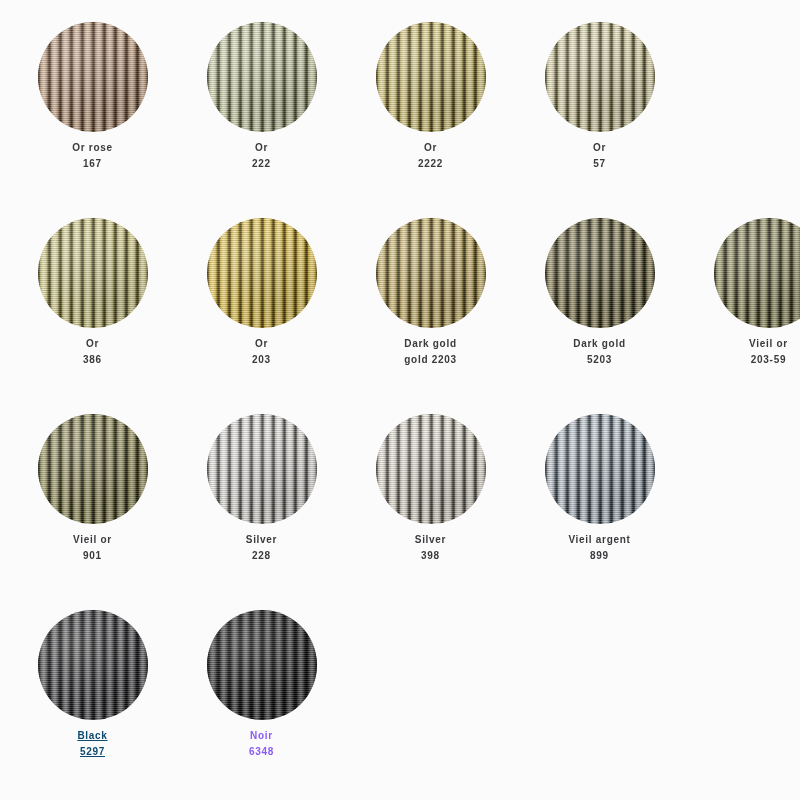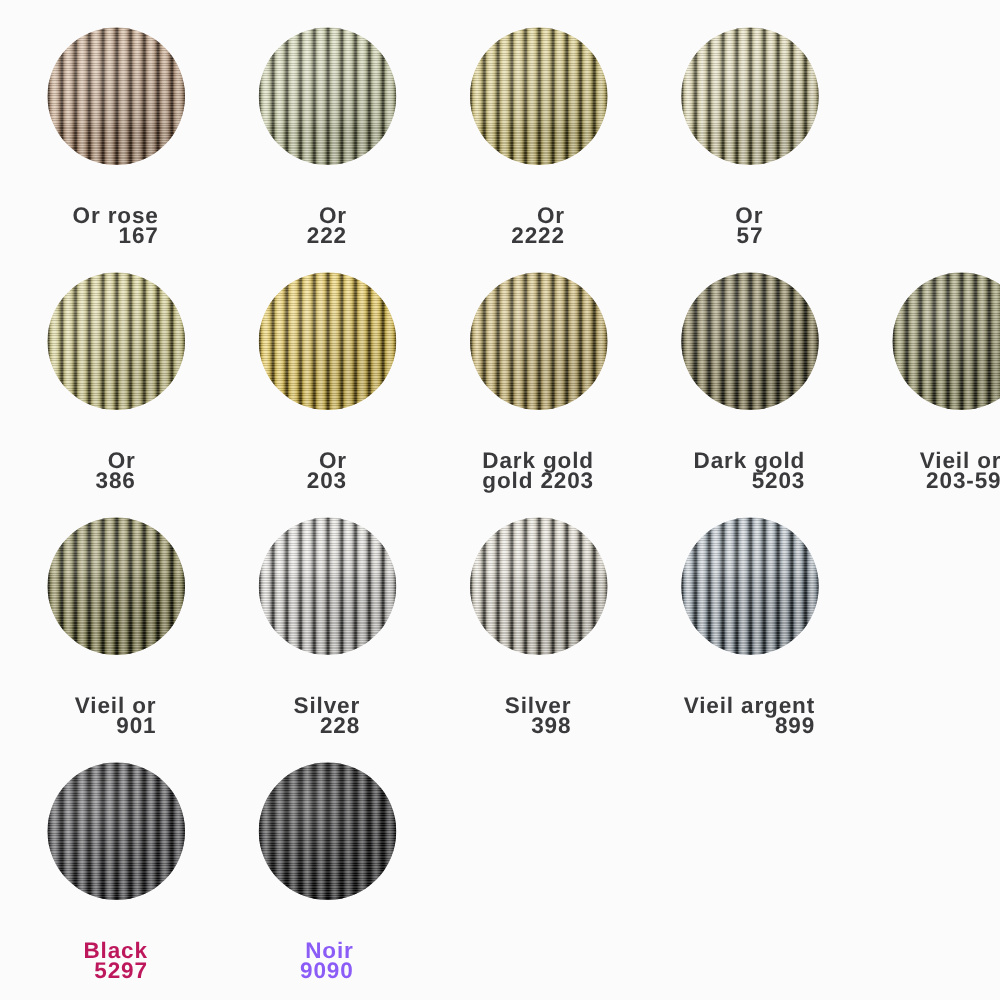--- a/index.html
+++ b/index.html
@@ -76,24 +76,24 @@
         rgba(255,255,255,0.16) 0px,
         rgba(255,255,255,0.16) 1px,
         rgba(0,0,0,0.15) 1px,
         rgba(0,0,0,0.15) 2px
       ),
       radial-gradient(circle at 34% 30%, rgba(255,255,255,0.22), rgba(255,255,255,0) 62%),
       radial-gradient(circle at 70% 78%, rgba(0,0,0,0.16), rgba(0,0,0,0) 66%);
   }
 
   .swatch-label {
-    margin-top: 32px;
-    text-align: right;
+    margin-top: 8px;
+    text-align: center;
     color: #3a3a3c;
-    font-size: 18px;
+    font-size: 10px;
     font-weight: 700;
     letter-spacing: 0.7px;
     line-height: 16px;
   }
   .swatch-name { display: block; }
   .swatch-code { display: block; }
 </style>
 </head>
 <body style="background: rgb(251, 251, 252);">
 
@@ -191,26 +191,26 @@
         <div class="swatch-disc" style="background-color: rgb(151, 163, 172); background-image: repeating-linear-gradient(90deg, rgb(63, 75, 83) 0px, rgb(63, 75, 83) 1px, rgb(151, 163, 172) 2.5px, rgb(195, 203, 210) 5px, rgb(195, 203, 210) 6px, rgb(151, 163, 172) 8.5px, rgb(63, 75, 83) 11px);"></div>
         <div class="swatch-label" style="color: rgb(58, 58, 60);">
           <span class="swatch-name">Vieil argent</span>
           <span class="swatch-code">899</span>
         </div>
       </div>
     </div>
   <div class="swatch-row" id="row-3">
       <div class="swatch-cell">
         <div class="swatch-disc" style="background-color: rgb(61, 61, 64); background-image: repeating-linear-gradient(90deg, rgb(23, 23, 25) 0px, rgb(23, 23, 25) 1px, rgb(61, 61, 64) 2.5px, rgb(87, 87, 90) 5px, rgb(87, 87, 90) 6px, rgb(61, 61, 64) 8.5px, rgb(23, 23, 25) 11px);"></div>
-        <div class="swatch-label" style="color: #be185d;">
+        <div class="swatch-label" style="color: #0c4a6e; text-decoration: underline;">
           <span class="swatch-name">Black</span>
           <span class="swatch-code">5297</span>
         </div>
       </div>
       <div class="swatch-cell">
         <div class="swatch-disc" style="background-color: rgb(35, 35, 37); background-image: repeating-linear-gradient(90deg, rgb(9, 9, 9) 0px, rgb(9, 9, 9) 1px, rgb(35, 35, 37) 2.5px, rgb(52, 52, 54) 5px, rgb(52, 52, 54) 6px, rgb(35, 35, 37) 8.5px, rgb(9, 9, 9) 11px);"></div>
         <div class="swatch-label" style="color: #8b5cf6;">
           <span class="swatch-name">Noir</span>
-          <span class="swatch-code">9090</span>
+          <span class="swatch-code">6348</span>
         </div>
       </div>
     </div>
 </div>
 
 </body></html>

